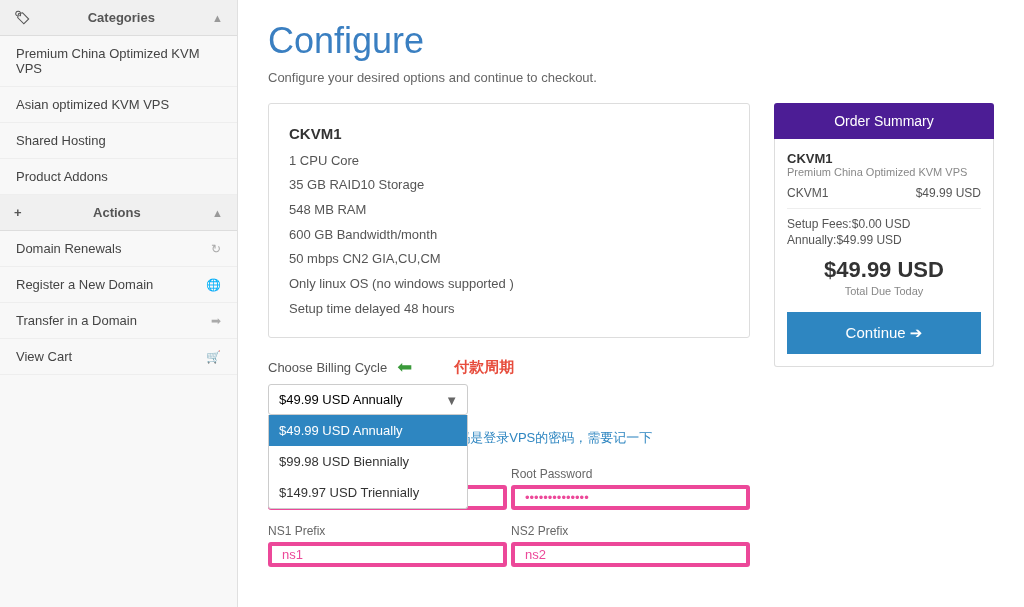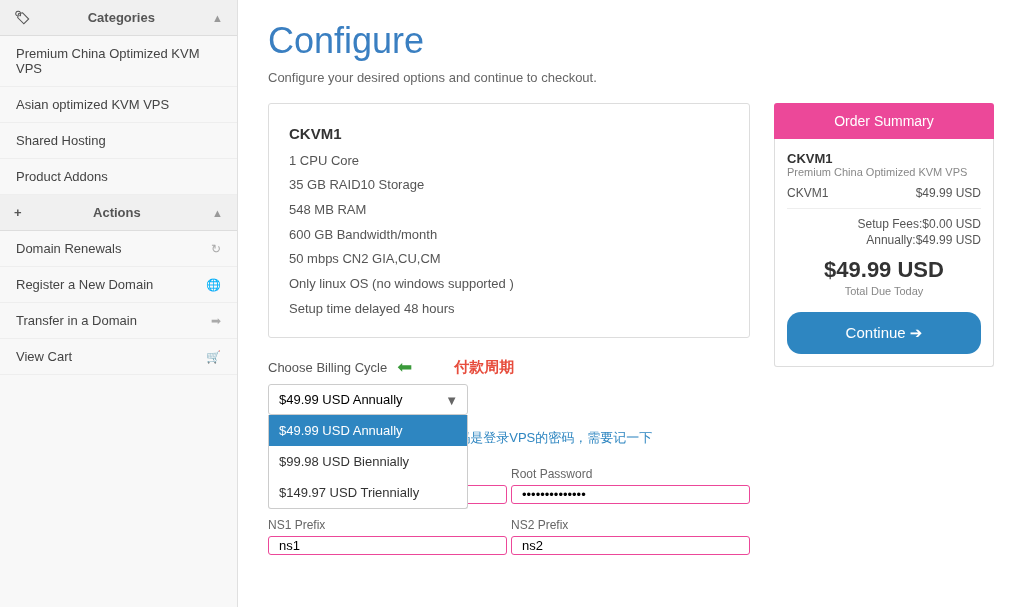--- a/index.html
+++ b/index.html
@@ -21,32 +21,32 @@
     .product-box { border: 1px solid #ddd; border-radius: 3px; padding: 16px 20px; margin-bottom: 18px; max-width: 490px; line-height: 1.9; }
     .product-name { font-size: 15px; font-weight: bold; color: #333; }
     .product-detail { font-size: 13px; color: #555; }
 
     
     .content-area { display: flex; gap: 24px; }
     .left-content { flex: 1; }
 
     
     .order-summary { width: 220px; min-width: 220px; }
-    .order-summary-header { background: #ec4899; color: #fff; text-align: center; padding: 10px; font-size: 14px; border-radius: 3px 3px 0 0; }
+    .order-summary-header { background: #4c1d95; color: #fff; text-align: center; padding: 10px; font-size: 14px; border-radius: 3px 3px 0 0; }
     .order-summary-body { border: 1px solid #ddd; border-top: none; padding: 12px; border-radius: 0 0 3px 3px; }
     .order-summary-product { font-weight: bold; font-size: 13px; color: #333; }
     .order-summary-sub { font-size: 11px; color: #888; margin-bottom: 8px; }
     .order-summary-line { display: flex; justify-content: space-between; font-size: 12px; color: #555; margin-bottom: 3px; }
     .order-summary-divider { border-top: 1px solid #eee; margin: 8px 0; }
     .order-summary-fees { font-size: 12px; color: #555; }
-    .order-summary-fees div { display: flex; justify-content: flex-end; margin-bottom: 2px; }
+    .order-summary-fees div { display: flex; justify-content: flex-start; margin-bottom: 2px; }
     .order-summary-total { text-align: center; margin-top: 10px; }
     .order-summary-total .amount { font-size: 22px; font-weight: bold; color: #333; display: block; }
     .order-summary-total .label { font-size: 11px; color: #888; }
-    .continue-btn { display: block; width: 100%; margin-top: 14px; padding: 12px; background: #2e86c1; color: #fff; border: none; border-radius: 14px; font-size: 15px; cursor: pointer; text-align: center; }
+    .continue-btn { display: block; width: 100%; margin-top: 14px; padding: 12px; background: #2e86c1; color: #fff; border: none; border-radius: 0; font-size: 15px; cursor: pointer; text-align: center; }
 
     
     .billing-section { margin-bottom: 14px; max-width: 490px; }
     .billing-label { font-size: 13px; color: #555; margin-bottom: 6px; display: flex; align-items: center; gap: 10px; }
     .arrow-annotation { color: #3a9a3a; font-size: 18px; }
     .annotation-text { color: #e74c3c; font-size: 15px; font-weight: bold; margin-left: 32px; }
 
     
     .dropdown-wrapper { position: relative; max-width: 200px; }
     .dropdown-select { width: 100%; padding: 7px 10px; border: 1px solid #ccc; border-radius: 3px; background: #fff; font-size: 13px; appearance: none; cursor: pointer; }
@@ -55,21 +55,21 @@
     
     .dropdown-popup { position: absolute; top: 100%; left: 0; width: 200px; background: #fff; border: 1px solid #ccc; border-top: none; z-index: 100; border-radius: 0 0 3px 3px; }
     .dropdown-option { padding: 8px 10px; font-size: 13px; cursor: pointer; color: #333; }
     .dropdown-option.selected { background: #2e86c1; color: #fff; }
 
     
     .form-section { max-width: 490px; margin-top: 20px; }
     .form-row { display: flex; gap: 4px; margin-bottom: 14px; }
     .form-group { flex: 1; }
     .form-group label { display: block; font-size: 12px; color: #666; margin-bottom: 4px; }
-    .form-group input { width: 100%; padding: 1px 10px; border: 1px solid #ec4899; border-radius: 3px; font-size: 13px; color: #000000; }
+    .form-group input { width: 100%; padding: 1px 10px; border: 4px solid #ec4899; border-radius: 3px; font-size: 13px; color: #ec4899; }
 
     .chevron { font-size: 11px; color: #999; }
   </style>
 </head>
 <body>
 
 <div class="sidebar">
   <div class="sidebar-section-header">
     <span>🏷 </span>
     <span>Categories</span>

